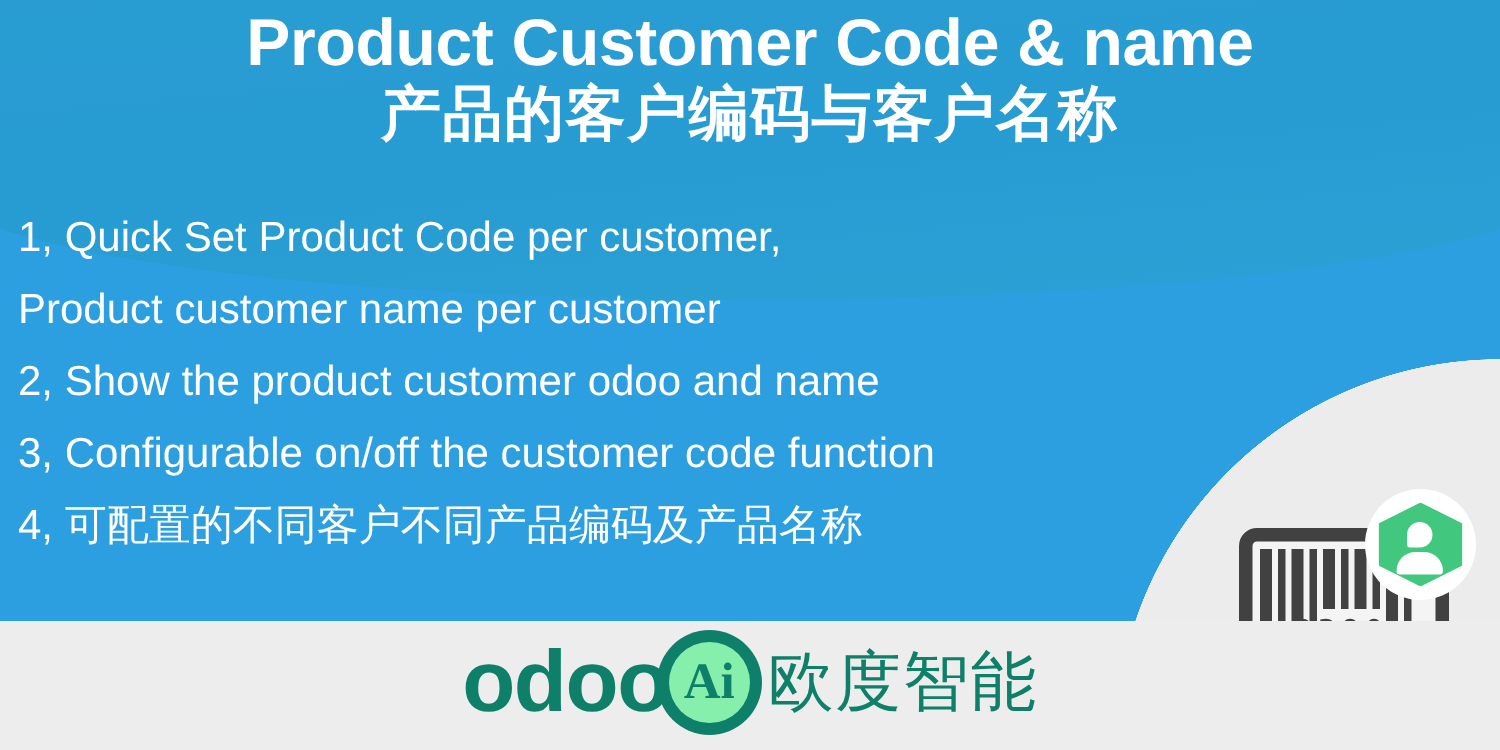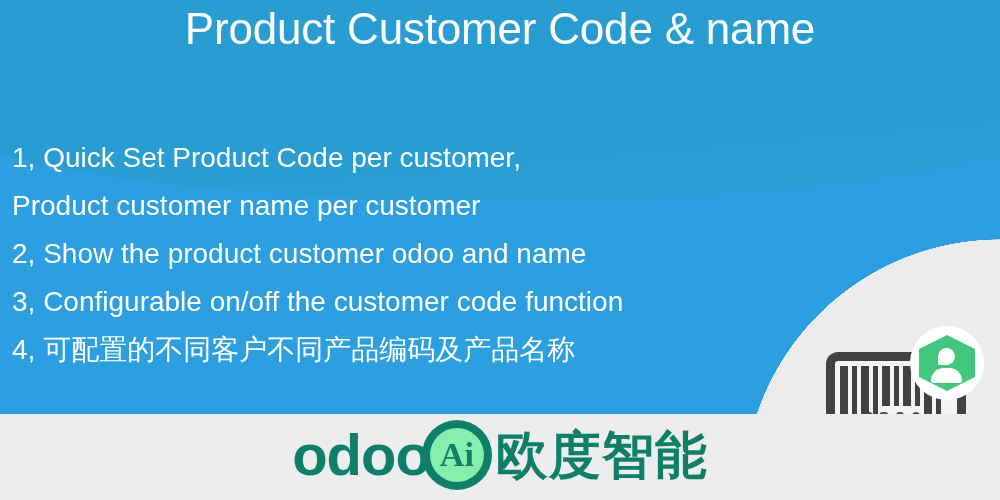--- a/index.html
+++ b/index.html
@@ -60,21 +60,21 @@
     position: absolute;
     left: 0;
     top: 6px;
     width: 1000px;
     text-align: center;
     color: #ffffff;
     line-height: 1.04;
   }
   .title-en {
     font-size: 44px;
-    font-weight: normal;
+    font-weight: bold;
     letter-spacing: -0.2px;
     white-space: nowrap;
   }
   .title-zh {
     font-size: 40px;
     font-weight: bold;
     letter-spacing: 1px;
     margin-top: 4px;
     white-space: nowrap;
   }
@@ -221,39 +221,40 @@
     display: flex;
     align-items: center;
     justify-content: center;
     font-size: 34px;
     font-weight: bold;
     color: #0e7f68;
     font-family: "Liberation Serif", "DejaVu Serif", serif;
     line-height: 1;
   }
   .logo-zh {
-    font-size: 52px;
-    font-weight: bold;
+    font-size: 44px;
+    font-weight: normal;
     color: #0e7f68;
     letter-spacing: 1px;
     line-height: 1;
   }
 </style>
 </head>
 <body>
 
 <div id="banner">
 
   <div class="bg-gray-base"></div>
   <div class="bg-circle"></div>
   <div class="blue-slab"></div>
   <div class="header-band"></div>
 
   <div class="header-text">
     <div class="title-en">Product Customer Code &amp; name</div>
+    <div class="title-zh">产品的客户编码与客户名称</div>
   </div>
 
   <div class="features">
     <span class="feature-line">1, Quick Set Product Code per customer,</span>
     <span class="feature-line">Product customer name per customer</span>
     <span class="feature-line">2, Show the product customer odoo and name</span>
     <span class="feature-line">3, Configurable on/off the customer code function</span>
     <span class="feature-line">4, 可配置的不同客户不同产品编码及产品名称</span>
   </div>
 

